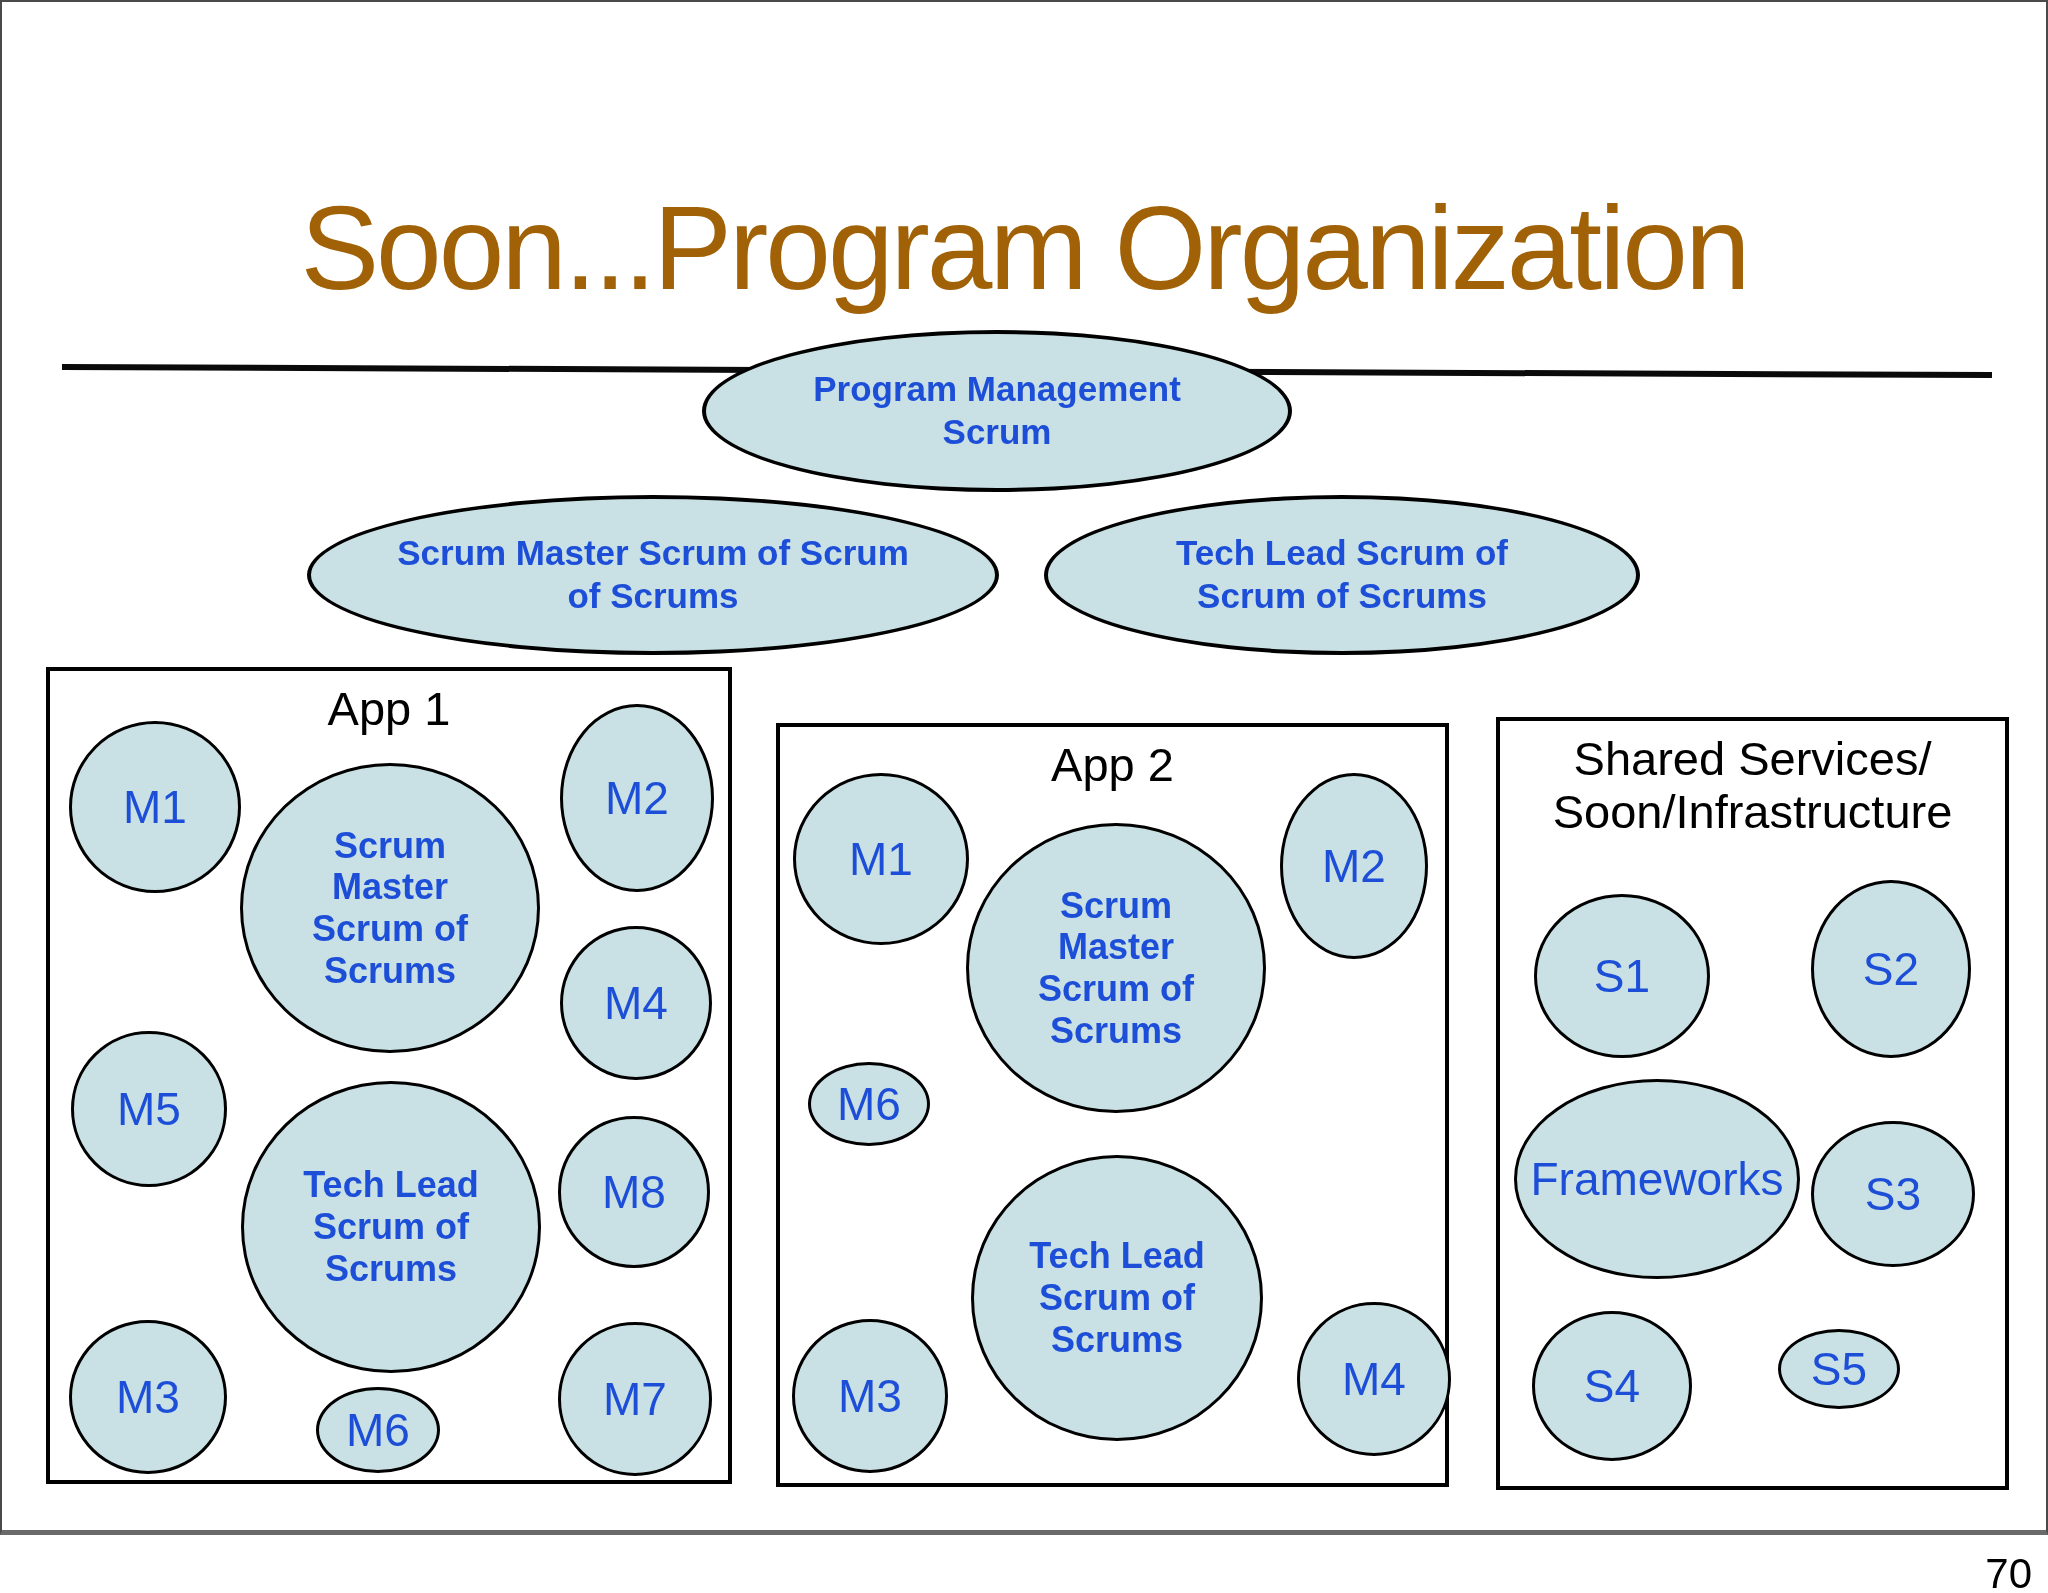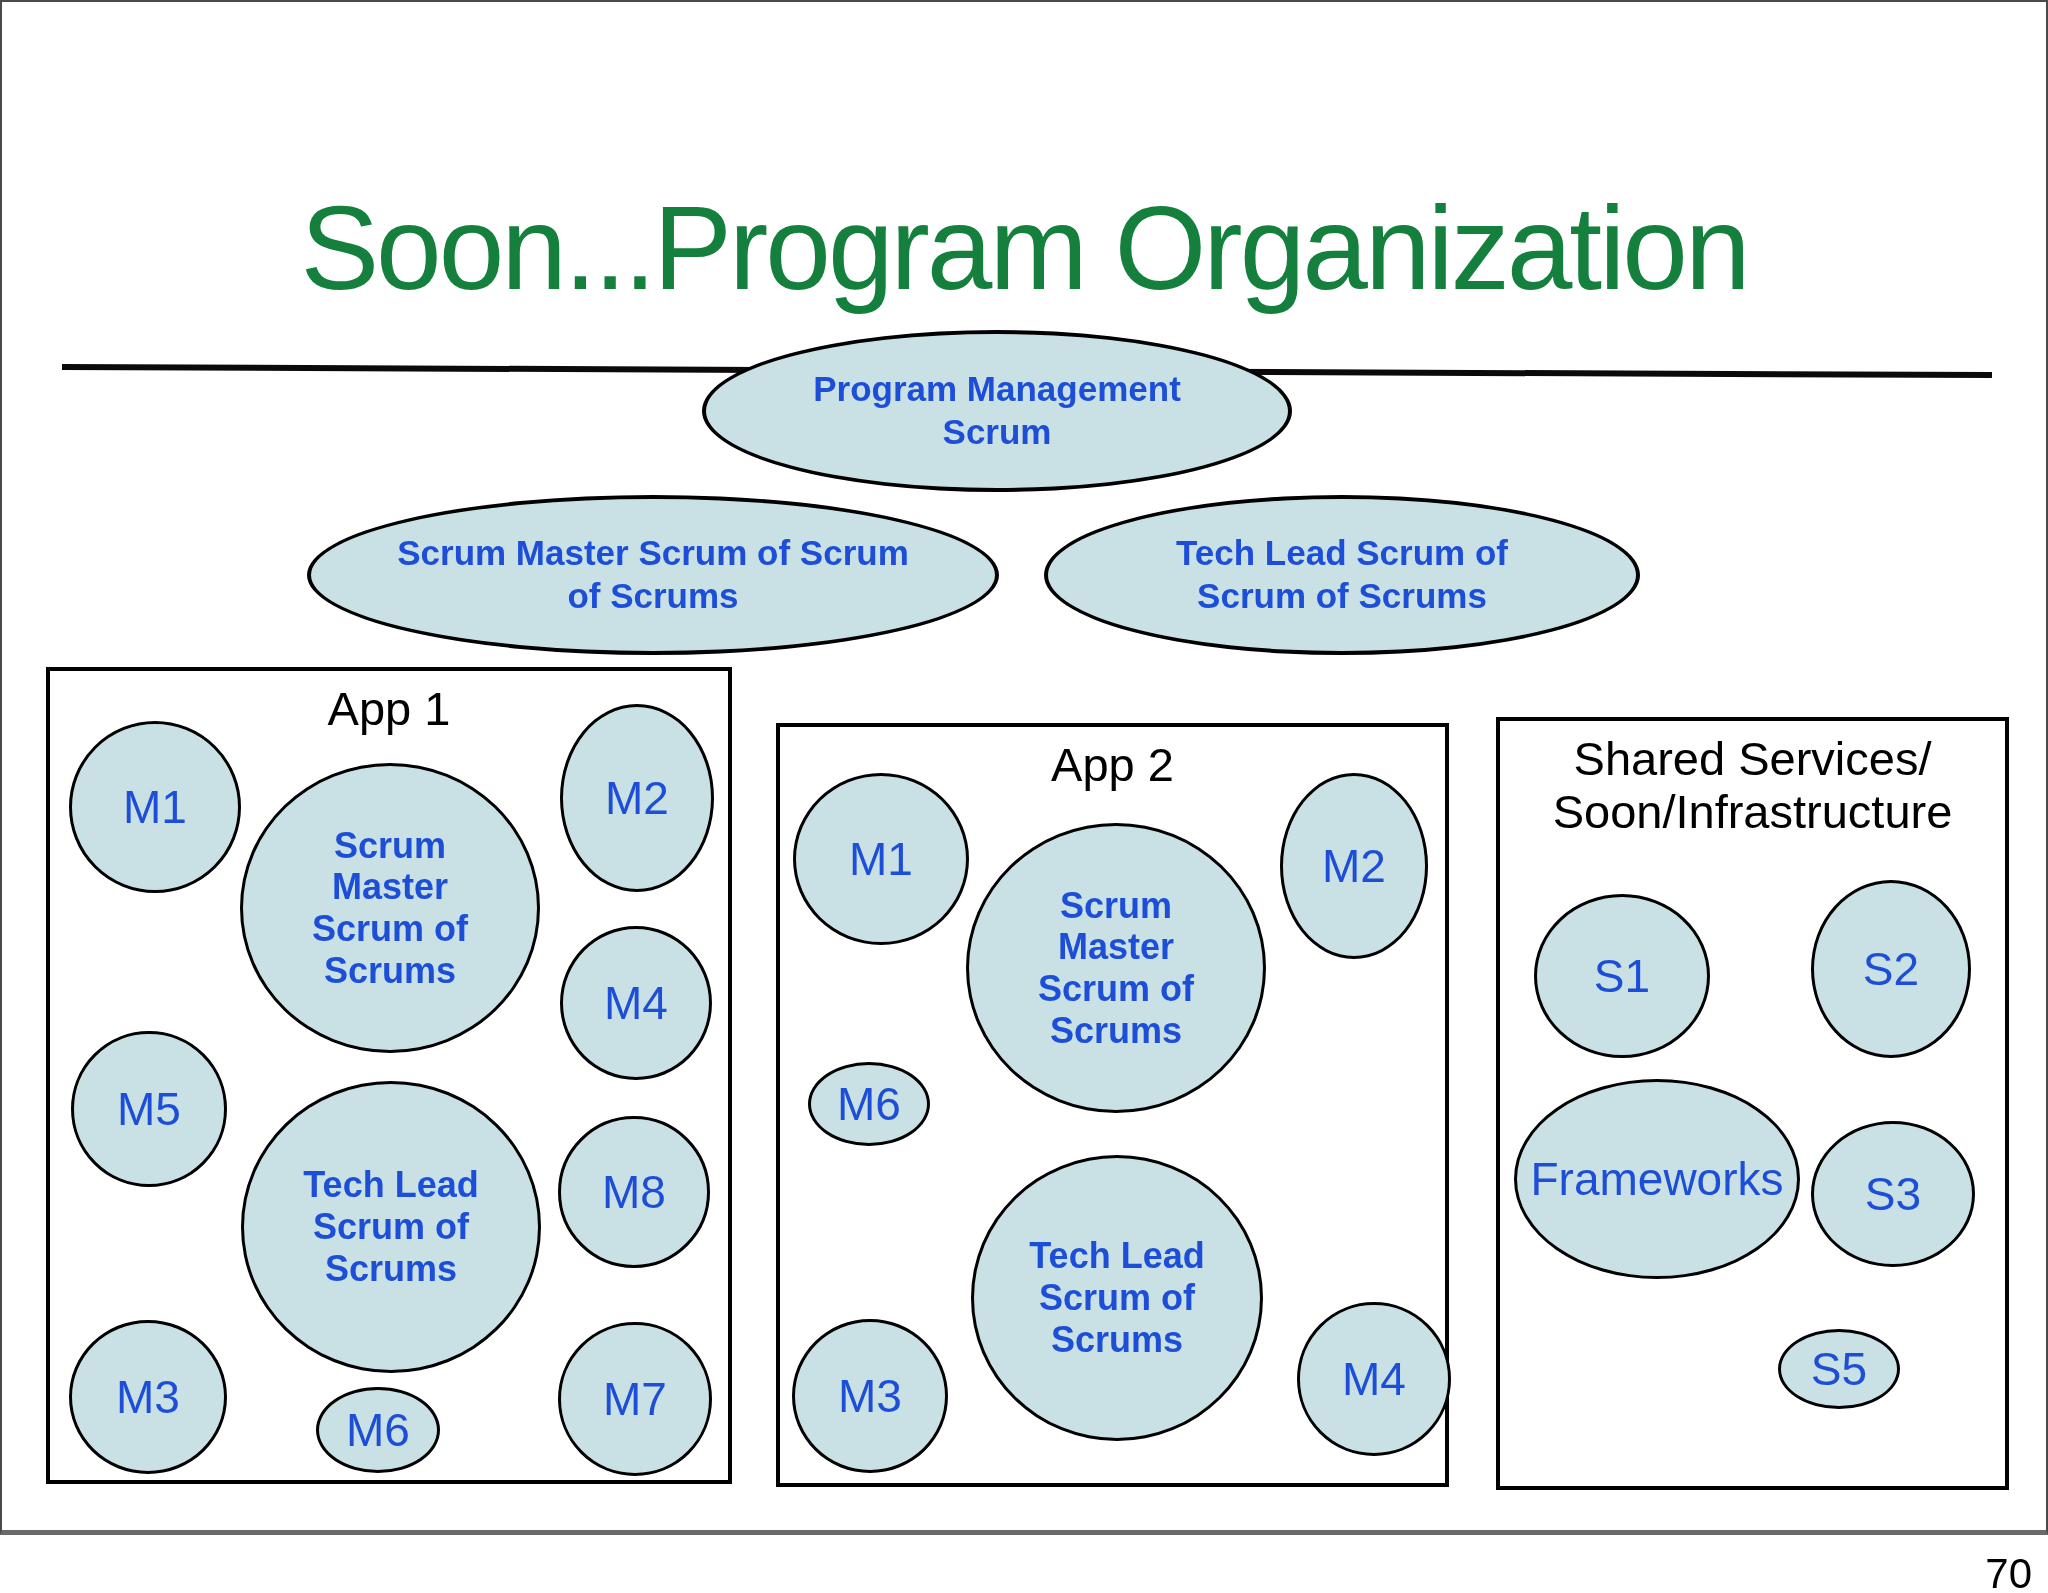--- a/index.html
+++ b/index.html
@@ -14,21 +14,21 @@
     position:absolute;left:0;top:0;width:2044px;height:1528px;
     border-left:2px solid #4a4a4a;
     border-top:2px solid #4a4a4a;
     border-right:2px solid #4a4a4a;
     border-bottom:5px solid #6a6a6a;
   }
   .title{
     position:absolute;left:0;top:178px;width:100%;
     text-align:center;
     font-size:118px;letter-spacing:-3px;white-space:nowrap;
-    color:#15803d;
+    color:#a16207;
   }
   .title-rule{
     position:absolute;left:60px;top:362px;width:1930px;height:6px;
     background:#0a0a0a;
     transform:rotate(0.24deg);transform-origin:left center;
   }
   .node{
     position:absolute;
     border:3px solid #000;
     border-radius:50%;
@@ -170,20 +170,23 @@
           </div>
           <div class="node member" style="left: 311px; top: 159px; width: 160px; height: 178px;">
             <span>S2</span>
           </div>
           <div class="node member" style="left: 14px; top: 358px; width: 286px; height: 200px;">
             <span>Frameworks</span>
           </div>
           <div class="node member" style="left: 311px; top: 400px; width: 164px; height: 146px;">
             <span>S3</span>
           </div>
+          <div class="node member" style="left: 32px; top: 590px; width: 160px; height: 150px;">
+            <span>S4</span>
+          </div>
           <div class="node member" style="left: 278px; top: 608px; width: 122px; height: 80px;">
             <span>S5</span>
           </div>
         </div>
     </div>
   </div>
 
   <div id="footer">
     <span id="page-number">70</span>
   </div>

